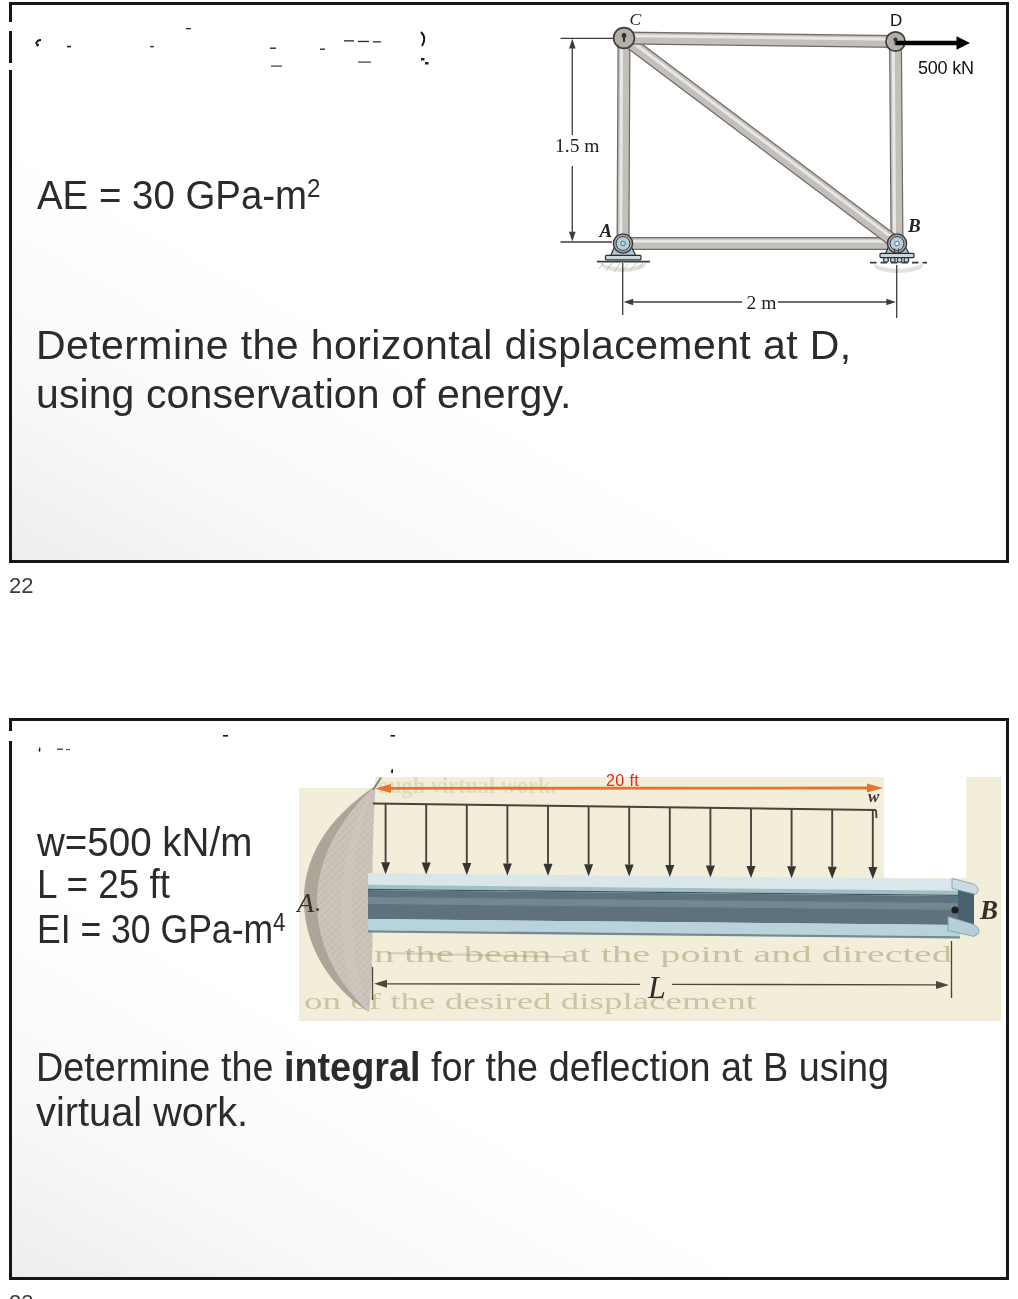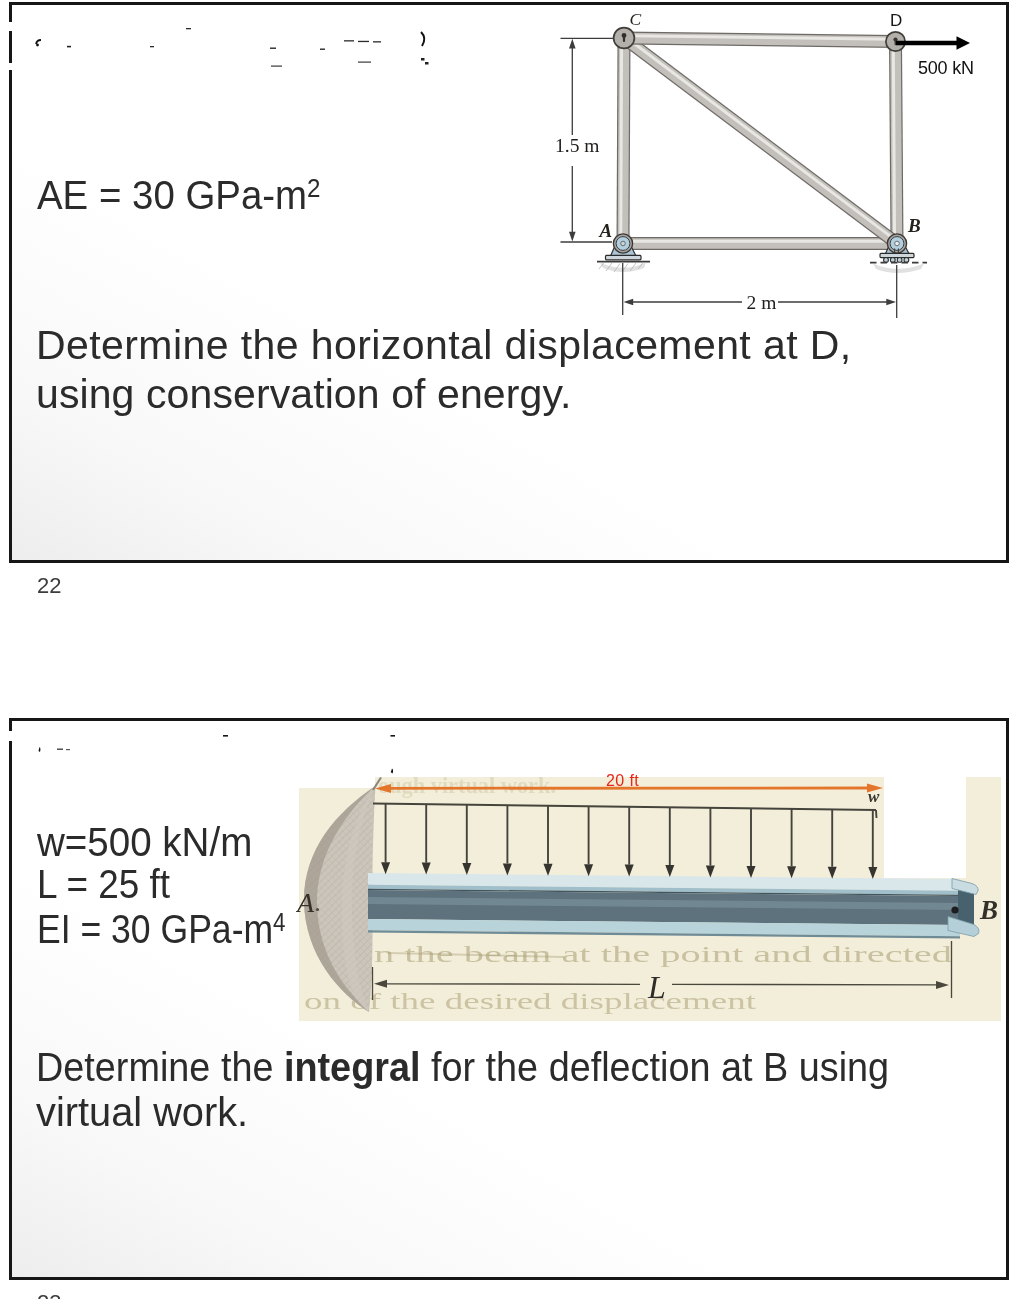--- a/index.html
+++ b/index.html
@@ -6,21 +6,21 @@
 #page{position:relative;width:1018px;height:1299px;overflow:hidden;background:#fff;
   font-family:"Liberation Sans",sans-serif;}
 .slide{position:absolute;left:9px;width:1000px;height:561px;border:3px solid #161616;
   box-sizing:border-box;
   background:linear-gradient(to bottom left,#ffffff 62%,#f8f8f8 84%,#ededed 100%);}
 #s1{top:2px;}
 #s2{top:718px;height:562px;}
 .gap{position:absolute;background:#fff;}
 .txt{position:absolute;color:#2b2b2b;transform-origin:0 0;white-space:nowrap;}
 sup{font-size:63%;vertical-align:baseline;position:relative;top:-0.45em;}
-.pg{position:absolute;color:#3c3c3c;font-size:22px;margin-left:28px;}
+.pg{position:absolute;color:#3c3c3c;font-size:22px;}
 .mark{position:absolute;background:#222;}
 </style>
 </head>
 <body>
 <div id="page">
 
   <div class="slide" id="s1"></div>
 
   <div class="gap" style="left:8px;top:22px;width:7px;height:9px;"></div>
   <div class="gap" style="left:8px;top:63px;width:7px;height:7px;"></div>

